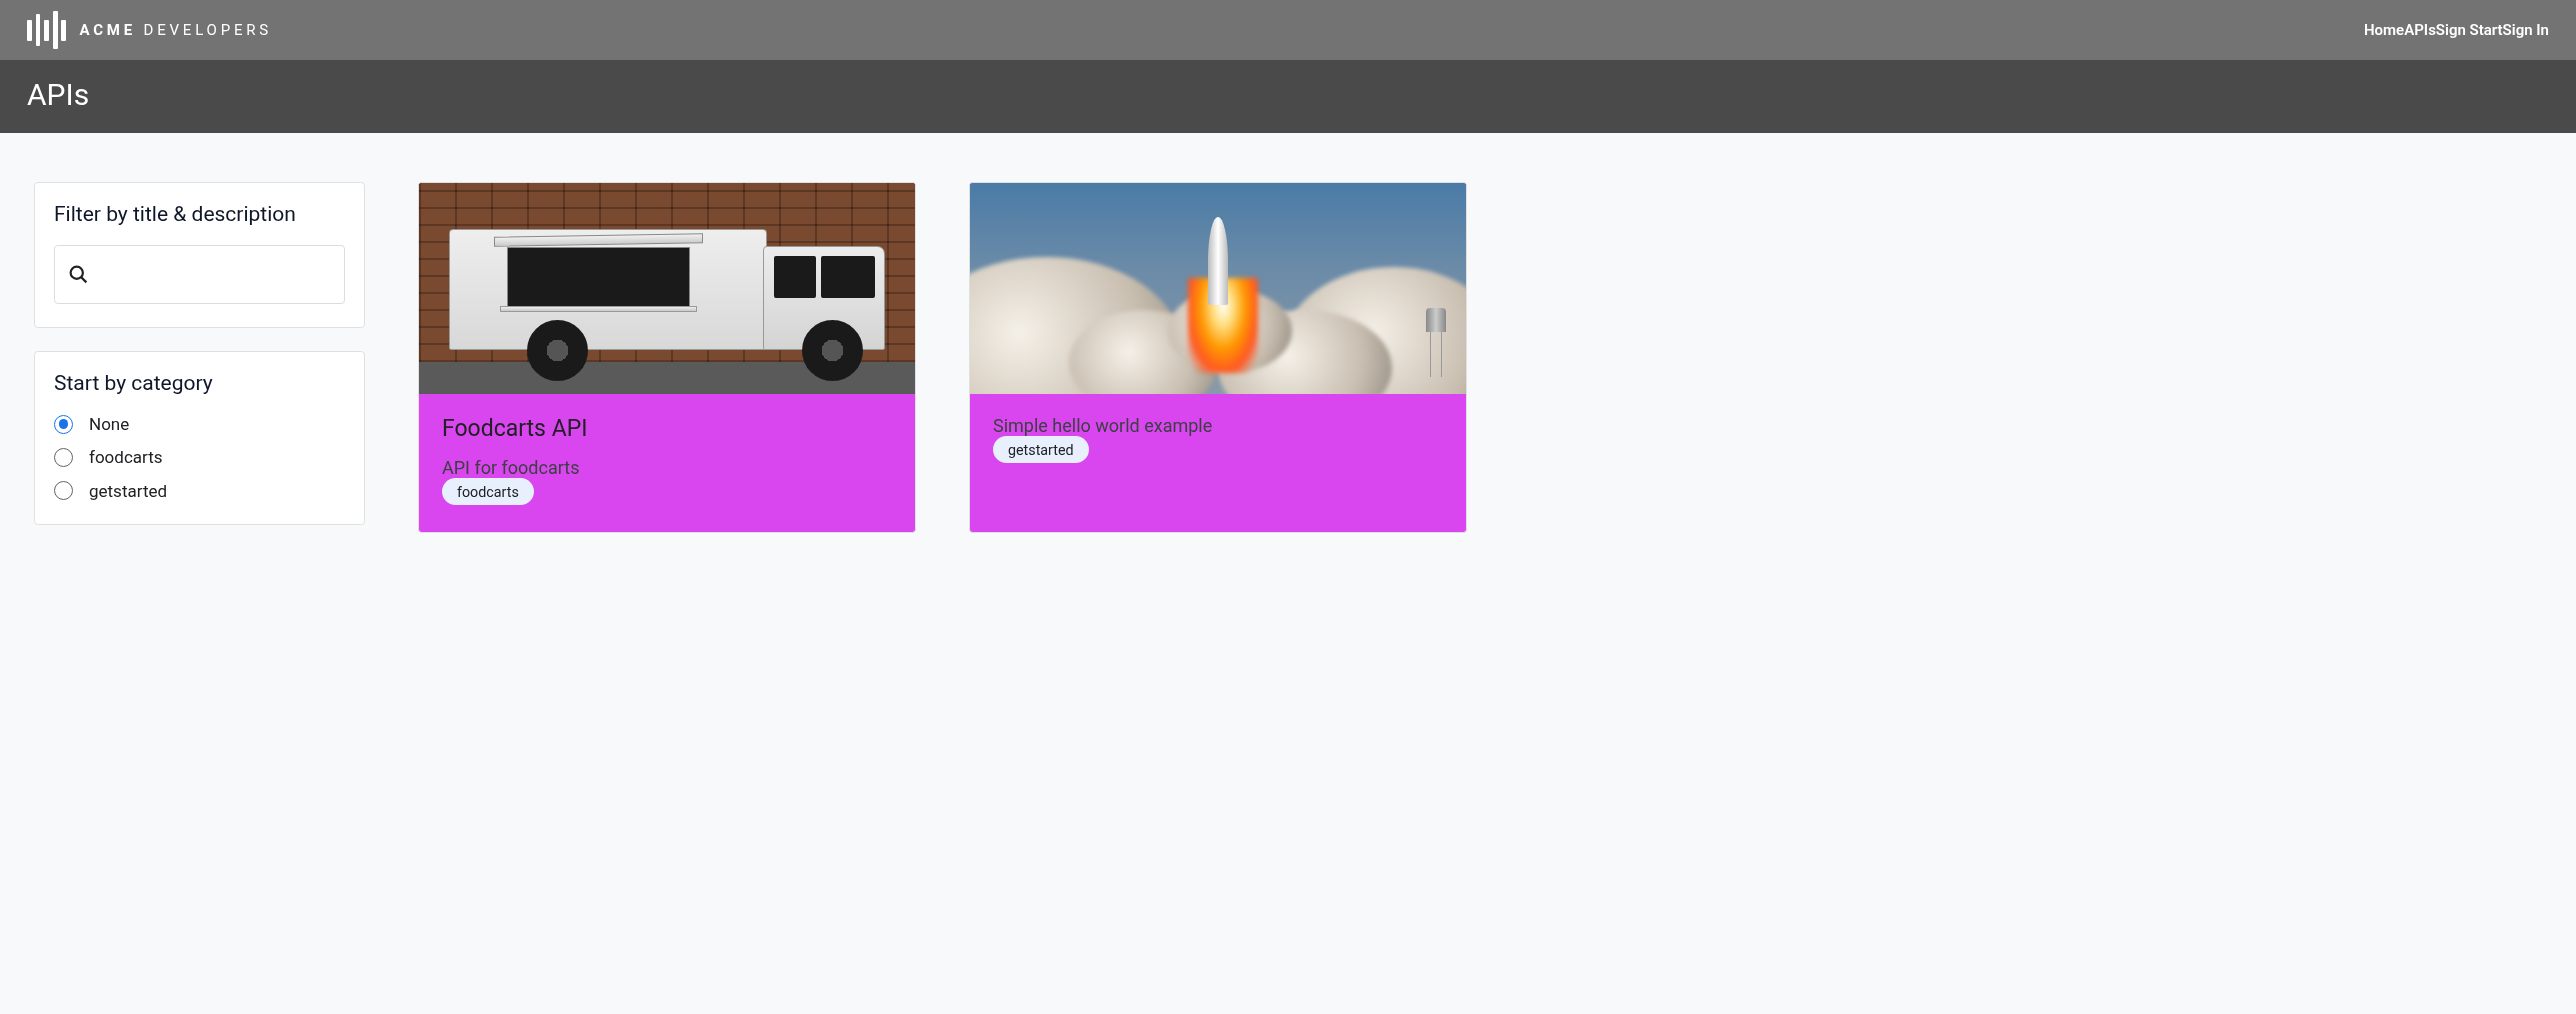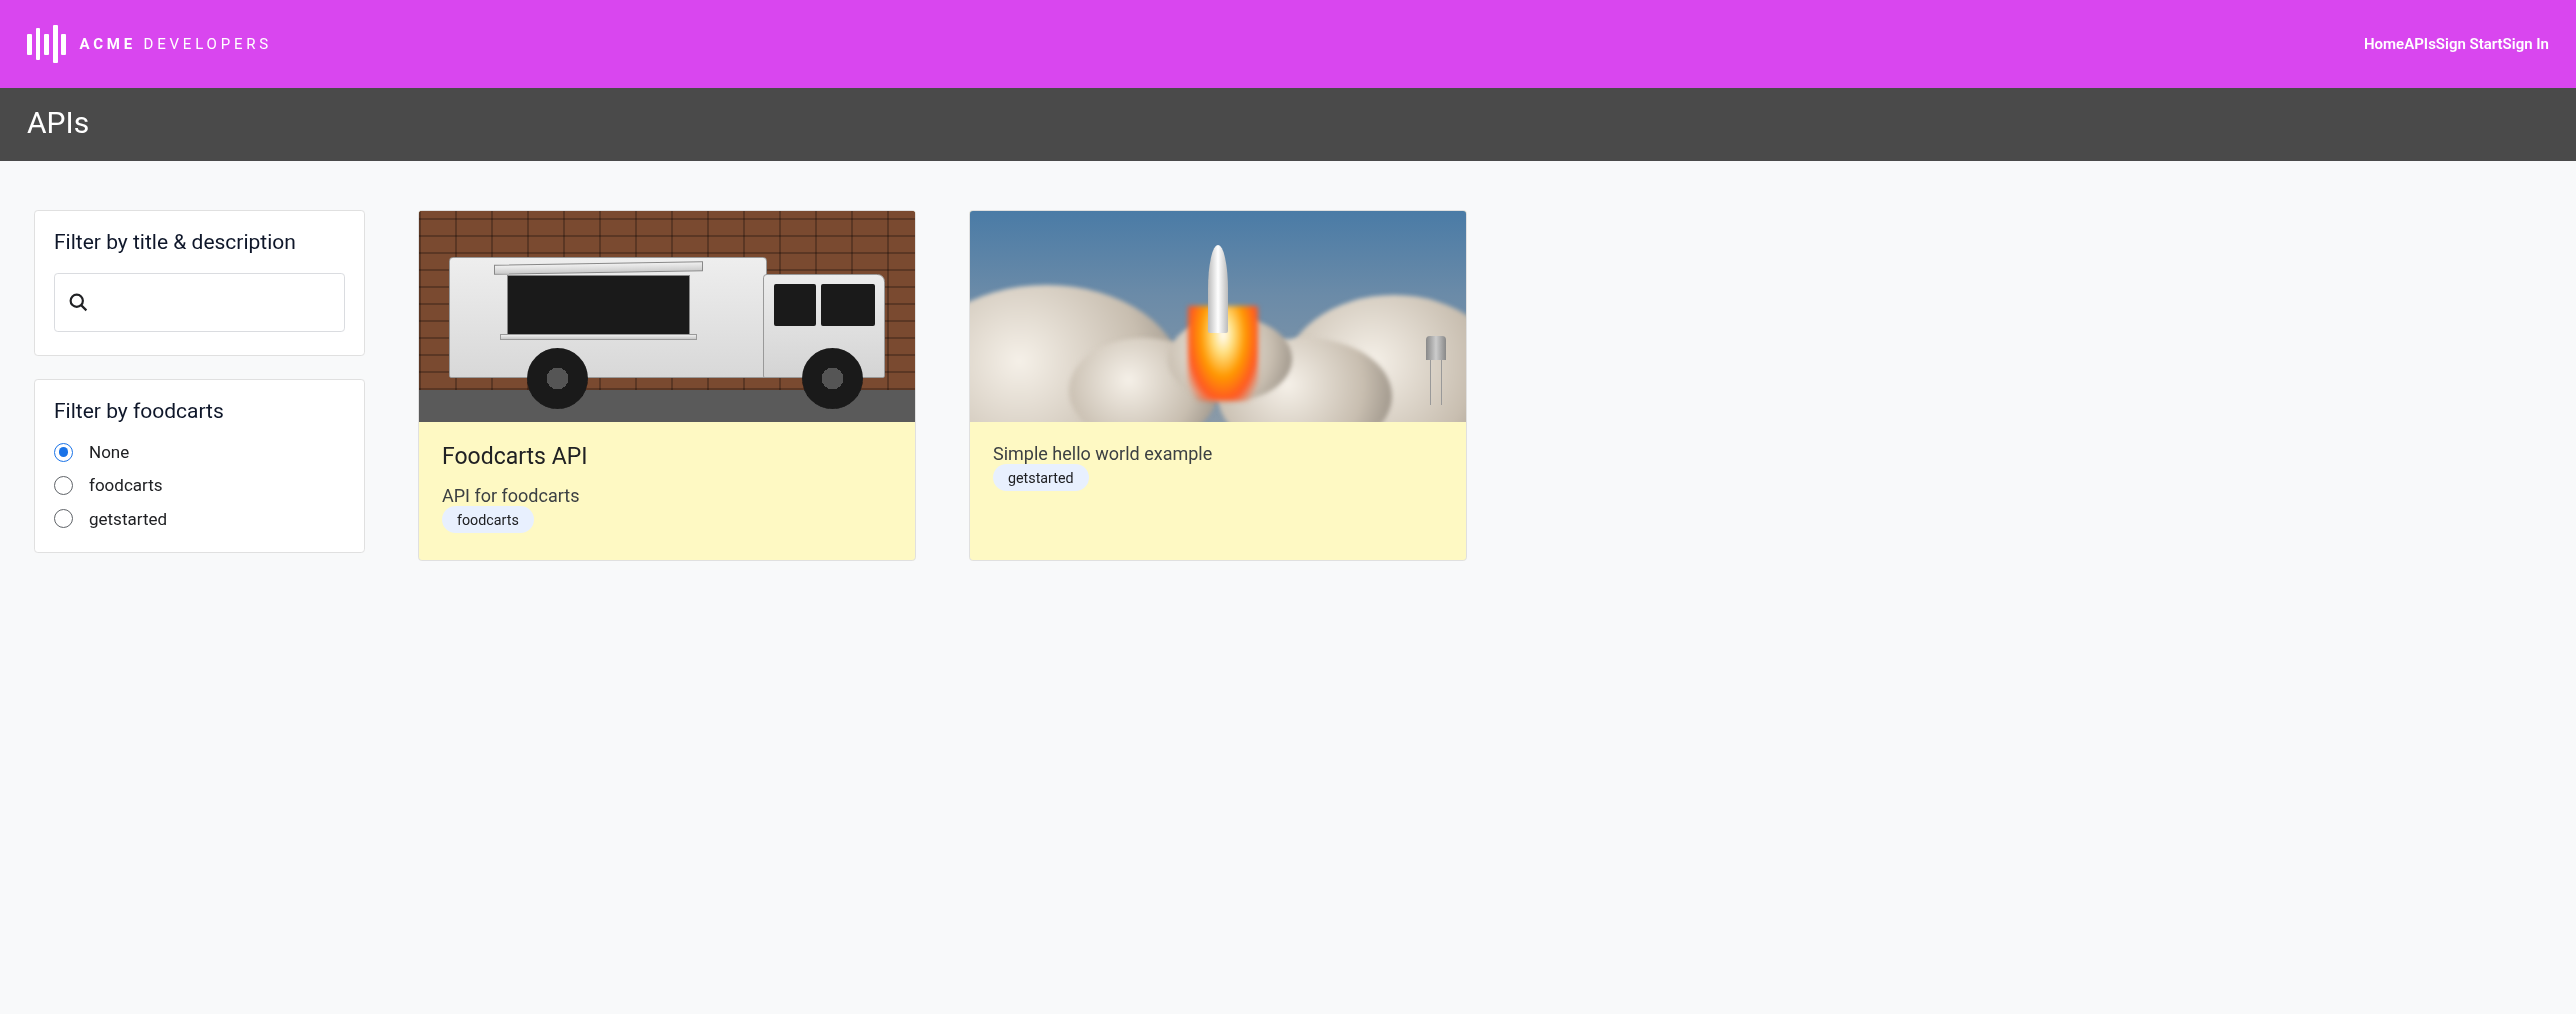--- a/index.html
+++ b/index.html
@@ -6,22 +6,22 @@
       margin: 0;
       padding: 0;
       box-sizing: border-box;
     }
     body {
       font-family: -apple-system, BlinkMacSystemFont, "Segoe UI", Roboto, Helvetica, Arial, sans-serif;
       background: #f8f9fa;
       color: #202124;
     }
     .topbar {
-      background: #d946ef;
-      height: 88px;
+      background: #737373;
+      height: 60px;
       display: flex;
       align-items: center;
       justify-content: space-between;
       padding: 4px 27px;
     }
     .brand {
       display: flex;
       align-items: center;
       gap: 13.3px;
     }
@@ -143,21 +143,21 @@
       font-size: 17px;
       color: #202124;
     }
     .cards {
       display: flex;
       gap: 53px;
       flex: 1;
     }
     .card {
       width: 498px;
-      background: #fef9c3;
+      background: #d946ef;
       border: 1px solid #e0e0e0;
       border-radius: 3.8px;
       overflow: hidden;
       cursor: pointer;
     }
     .card-img {
       width: 100%;
       height: 211px;
       display: block;
     }
@@ -383,21 +383,21 @@
       <div class="search-wrap">
         <svg class="search-icon" viewBox="0 0 24 24" fill="none" stroke="currentColor" stroke-width="2.5">
           <circle cx="10" cy="10" r="7"></circle>
           <line x1="21" y1="21" x2="15" y2="15"></line>
         </svg>
         <input type="text" placeholder="" style="">
       </div>
     </div>
 
     <div class="panel">
-      <div class="panel-title">Filter by foodcarts</div>
+      <div class="panel-title">Start by category</div>
       <div class="radio-list">
         <label class="radio-item">
           <span class="radio-circle selected">
               <span class="radio-dot"></span>
             </span>
           <span class="radio-label">None</span>
         </label>
         <label class="radio-item">
           <span class="radio-circle"></span>
           <span class="radio-label">foodcarts</span>

